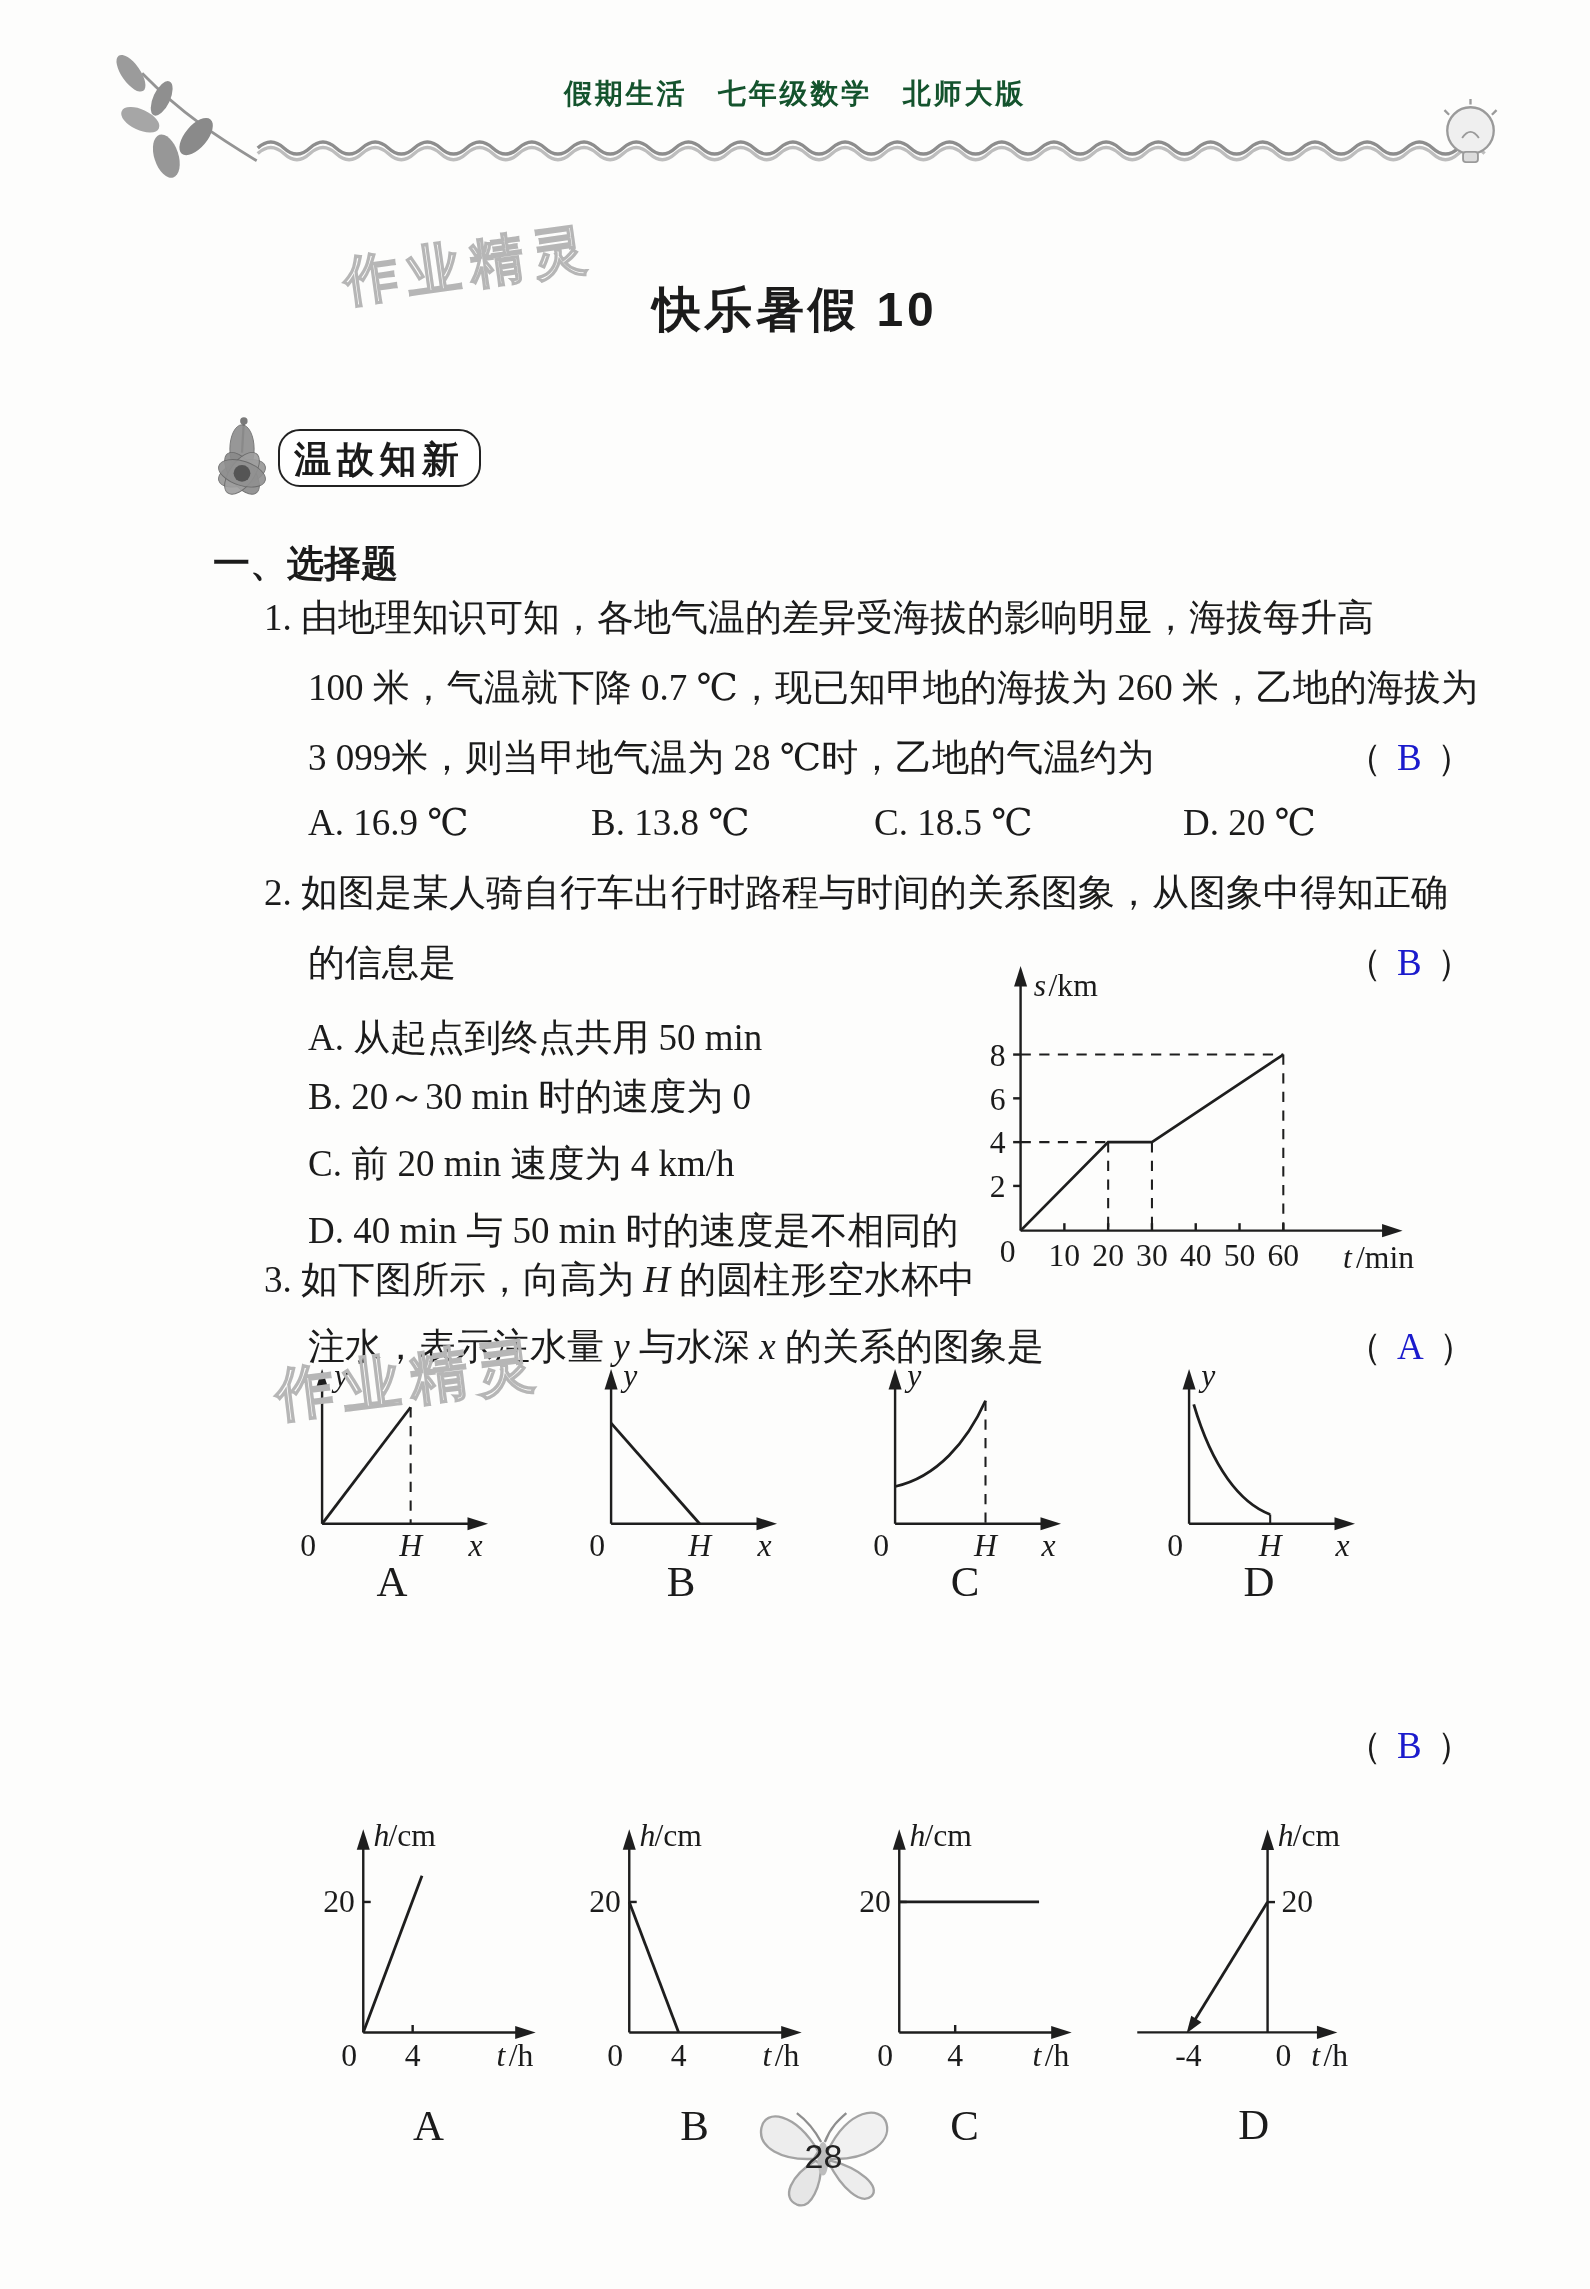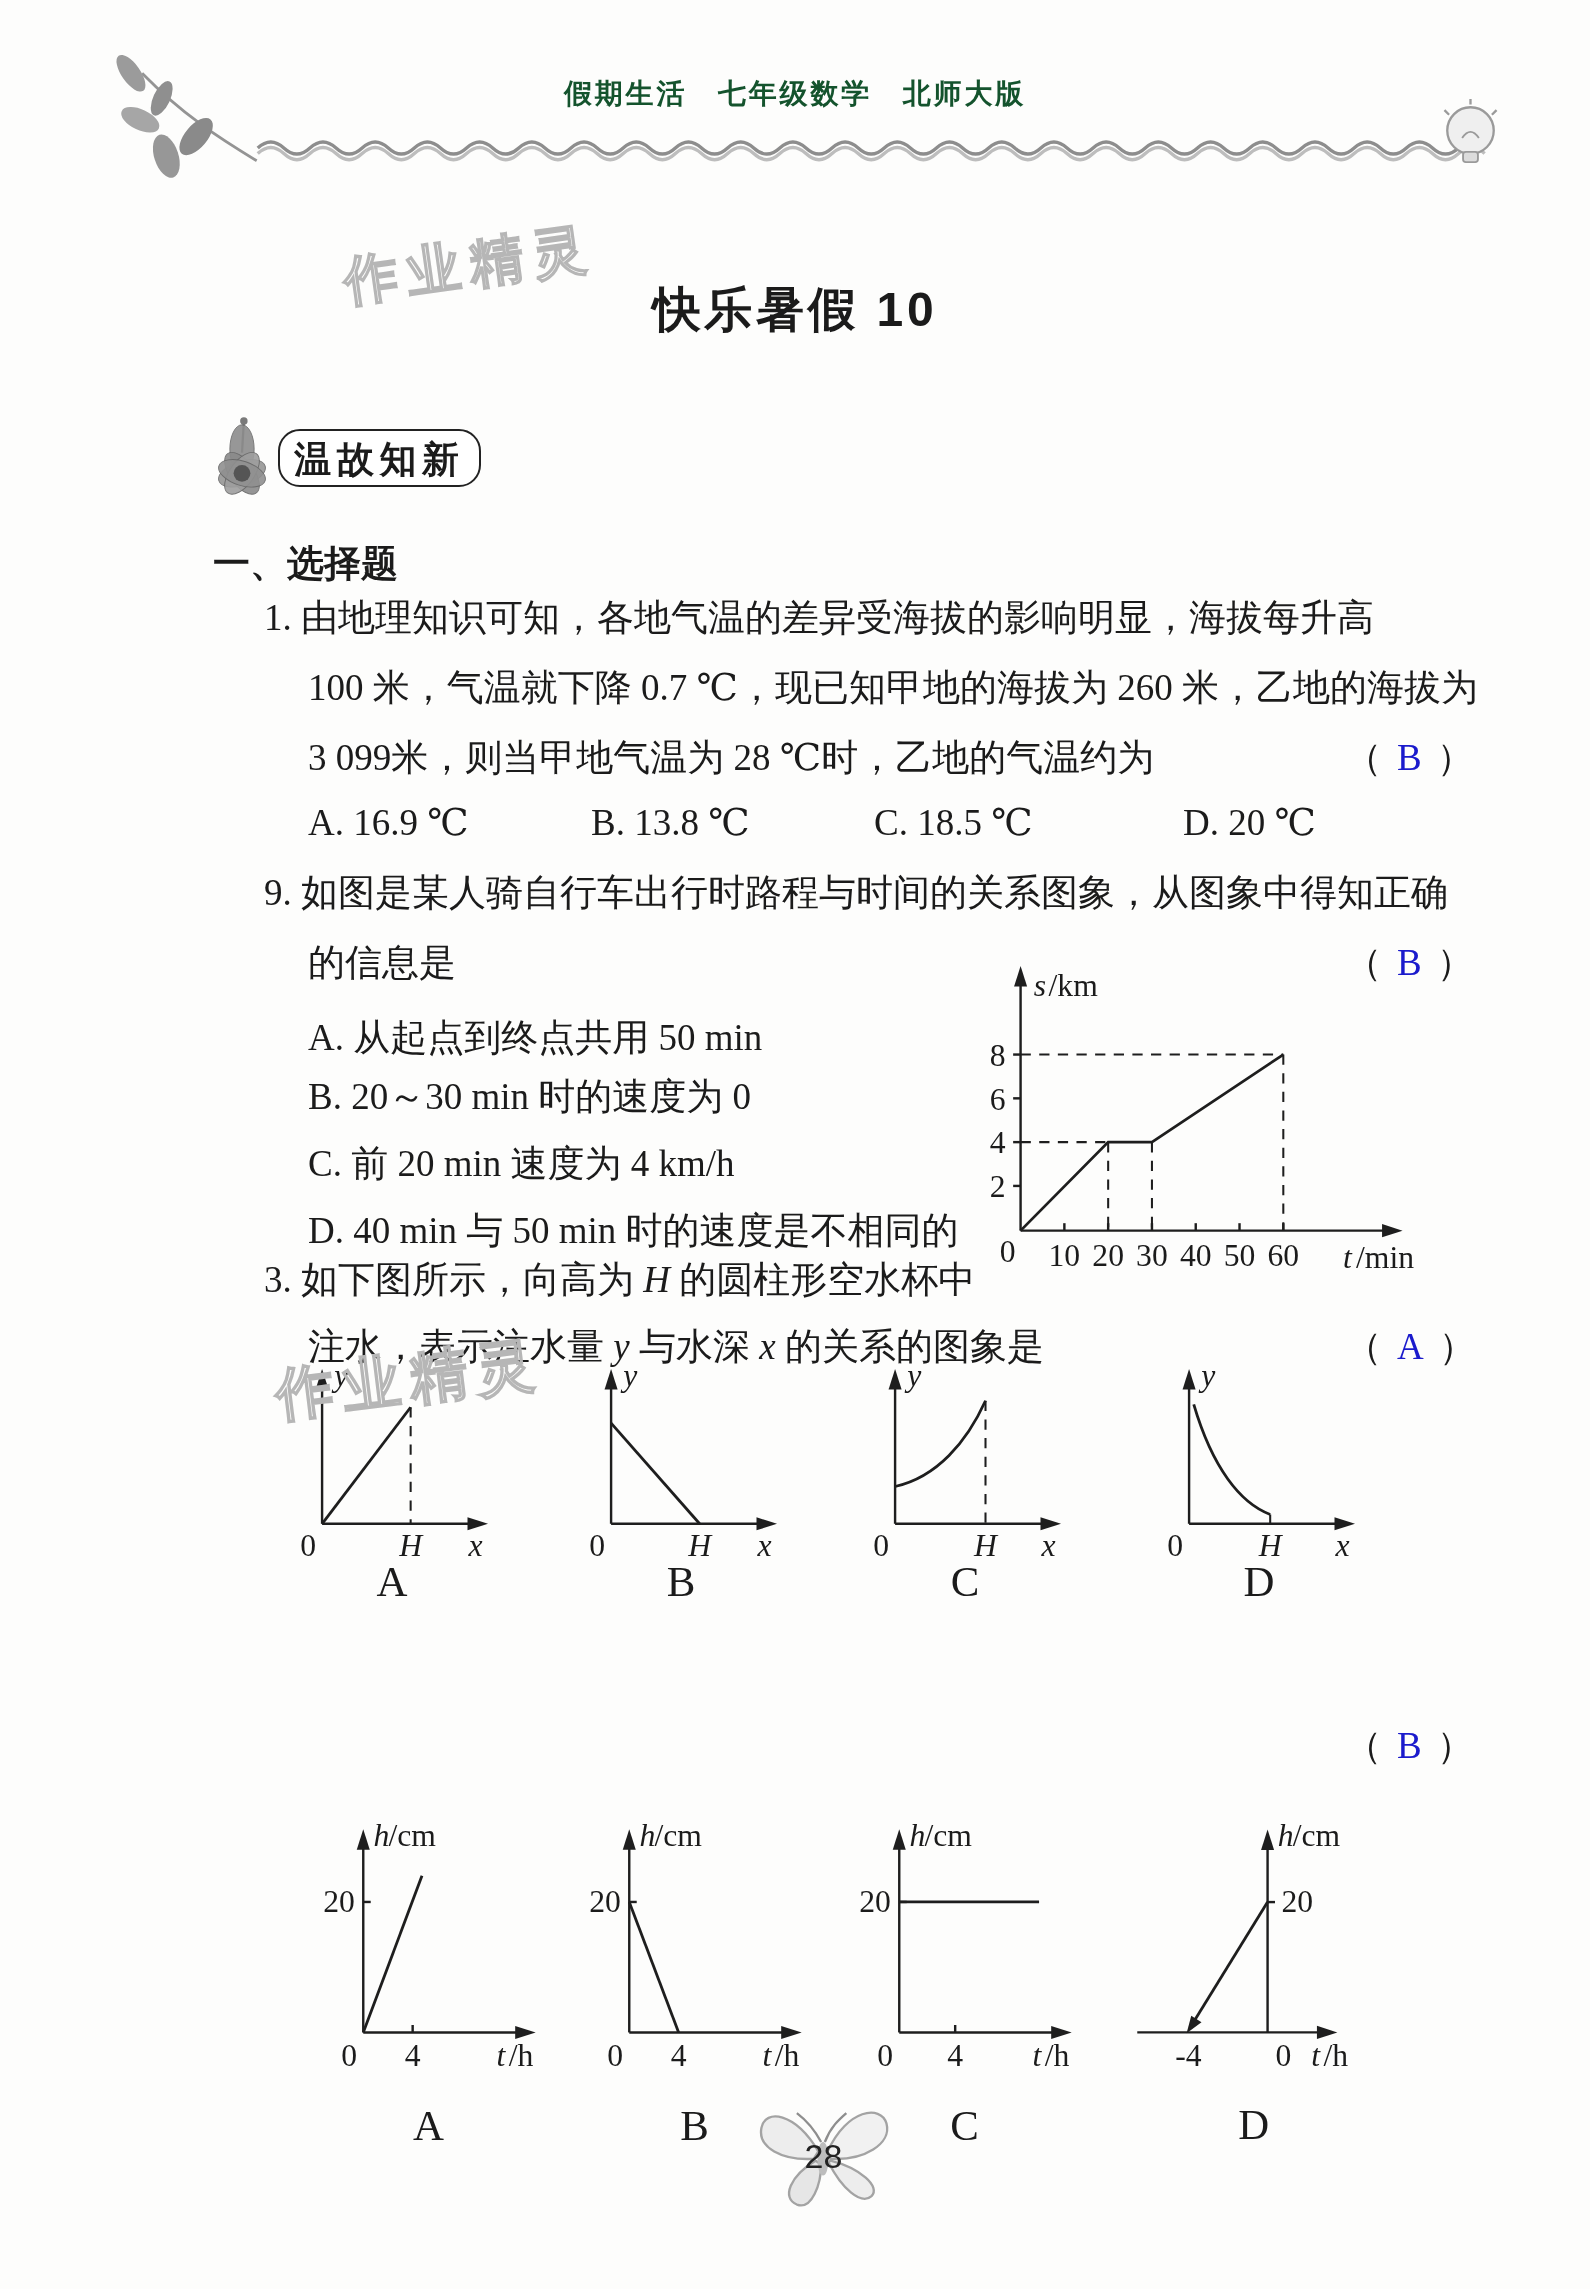--- a/index.html
+++ b/index.html
@@ -85,21 +85,21 @@
   <div class="abs body-text ans" style="left:1345px;top:735px;">
     <span>（</span>
       <span class="blue">B</span>
       <span>）</span>
   </div>
   <div class="abs body-text" style="left:308px;top:800px;">A. 16.9 ℃</div>
   <div class="abs body-text" style="left:591px;top:800px;">B. 13.8 ℃</div>
   <div class="abs body-text" style="left:874px;top:800px;">C. 18.5 ℃</div>
   <div class="abs body-text" style="left:1183px;top:800px;">D. 20 ℃</div>
 
-  <div class="abs body-text" style="left:264px;top:870px;">9. 如图是某人骑自行车出行时路程与时间的关系图象，从图象中得知正确</div>
+  <div class="abs body-text" style="left:264px;top:870px;">2. 如图是某人骑自行车出行时路程与时间的关系图象，从图象中得知正确</div>
   <div class="abs body-text" style="left:308px;top:940px;">的信息是</div>
   <div class="abs body-text ans" style="left:1345px;top:940px;">
     <span>（</span>
       <span class="blue">B</span>
       <span>）</span>
   </div>
   <div class="abs body-text" style="left:308px;top:991px;margin-top:24px;">A. 从起点到终点共用 50 min</div>
   <div class="abs body-text" style="left:308px;top:1074px;">B. 20～30 min 时的速度为 0</div>
   <div class="abs body-text" style="left:308px;top:1141px;">C. 前 20 min 速度为 4 km/h</div>
   <div class="abs body-text" style="left:308px;top:1208px;">D. 40 min 与 50 min 时的速度是不相同的</div>

